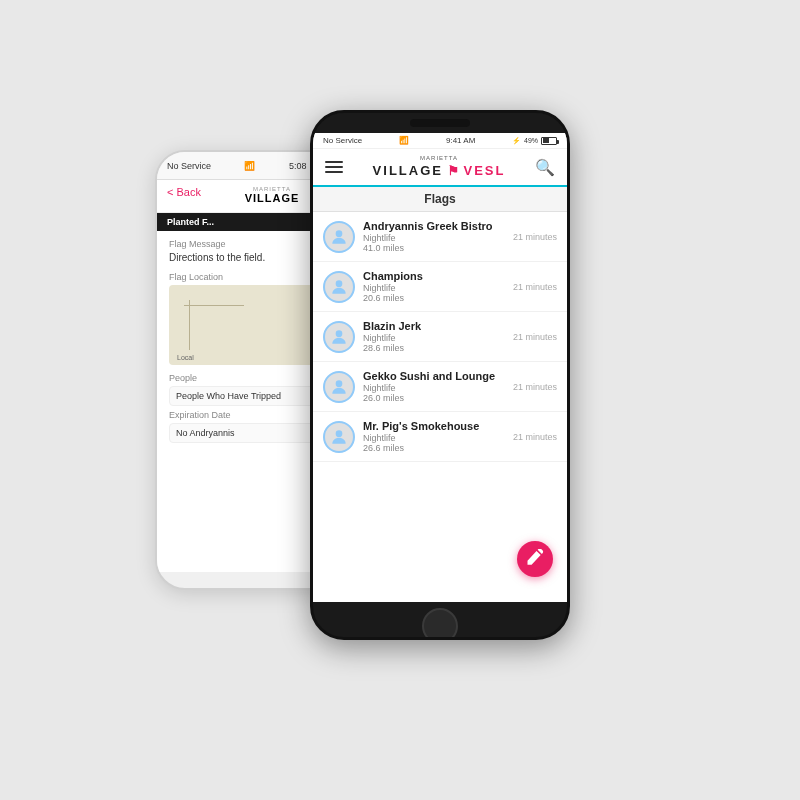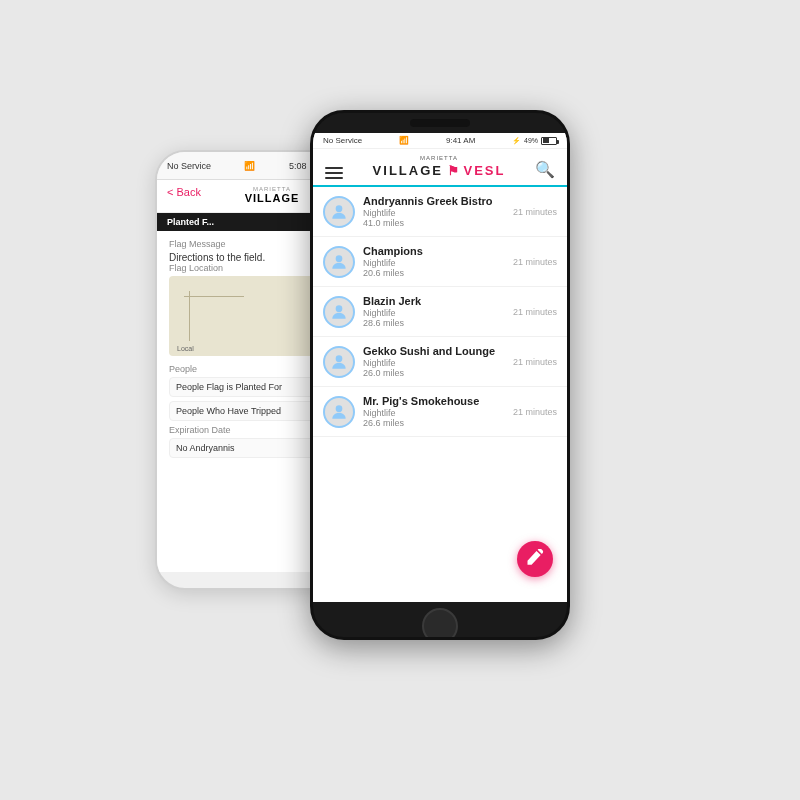--- a/index.html
+++ b/index.html
@@ -124,21 +124,21 @@
     .section-label {
       font-size: 9px;
       color: #888;
       margin-bottom: 3px;
       margin-top: 0;
     }
 
     .section-value {
       font-size: 10px;
       color: #333;
-      margin-bottom: 0;
+      margin-bottom: 9px;
     }
 
     .info-box {
       background: #fafafa;
       border: 1px solid #eee;
       border-radius: 4px;
       padding: 4px 6px;
       font-size: 9px;
       color: #333;
       margin-bottom: 4px;
@@ -221,21 +221,21 @@
     .battery-fill {
       width: 45%;
       height: 5px;
       background: #333;
       margin: 0 1px;
     }
 
     .front-nav-bar {
       background: #fff;
       display: flex;
-      align-items: flex-end;
+      align-items: center;
       padding: 6px 12px;
       border-bottom: 2px solid #00bcd4;
     }
 
     .hamburger-icon {
       width: 18px;
       height: 12px;
       display: flex;
       flex-direction: column;
       justify-content: space-between;
@@ -493,23 +493,20 @@
 
     <div class="section-label">Flag Location</div>
 
     <div class="map-area">
       <span class="map-label">Local</span>
       <div class="map-pin"></div>
     </div>
 
     <div class="section-label">People</div>
 
-    <div class="info-box">
-      <span>People Flag is Planted For</span>
-    </div>
 
     <div class="info-box">
       <span>People Who Have Tripped</span>
     </div>
 
     <div class="section-label">Expiration Date</div>
 
     <div class="info-box">
       <span>No Andryannis</span>
     </div>
@@ -549,20 +546,21 @@
       <div class="nav-logo">
         <span class="marietta-text">MARIETTA</span>
         <span class="village-text">VILLAGE</span>
         <span style="color:#e91e63;font-size:13px;font-weight:900;">⚑</span>
         <span class="vesl-text">VESL</span>
       </div>
 
       <span class="search-icon-nav">🔍</span>
     </div>
 
+    <div class="flags-title-bar">Flags</div>
 
 
 
     <div class="flag-list" id="flag-list-container">
 
     <div class="flag-item">
     <div class="flag-avatar">
       <svg viewBox="0 0 24 24" fill="#90caf9">
         <circle cx="12" cy="8" r="4"></circle>
         <path d="M4 20c0-4 3.6-7 8-7s8 3 8 7" fill="#90caf9"></path>

